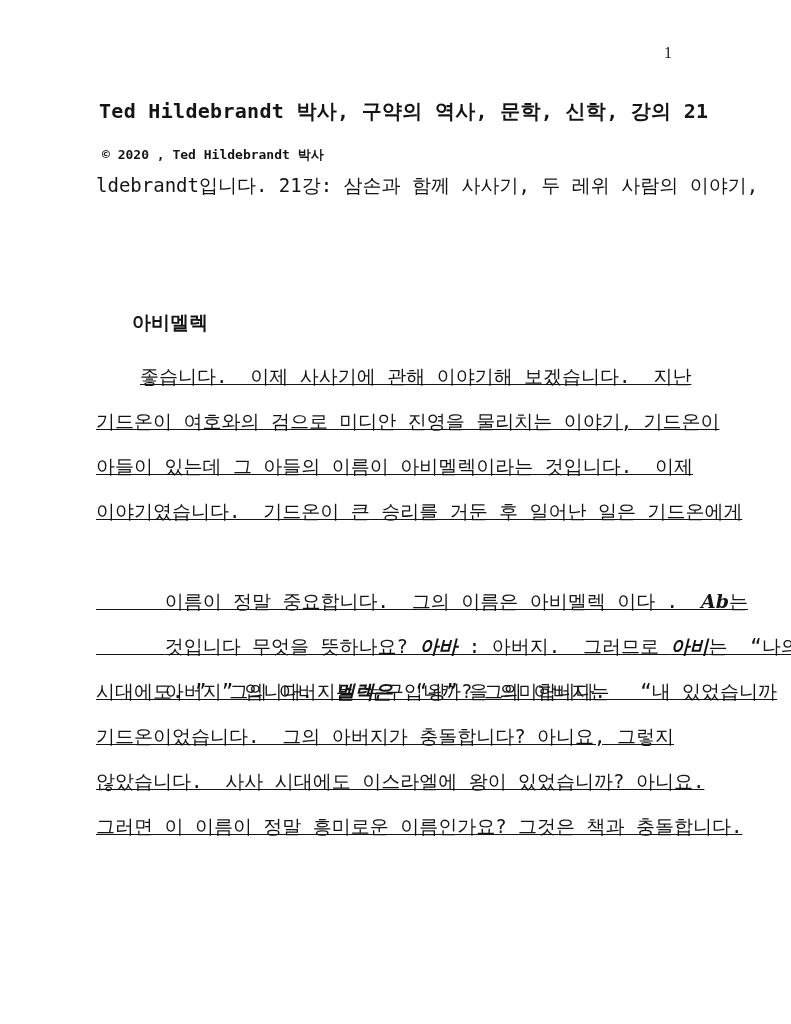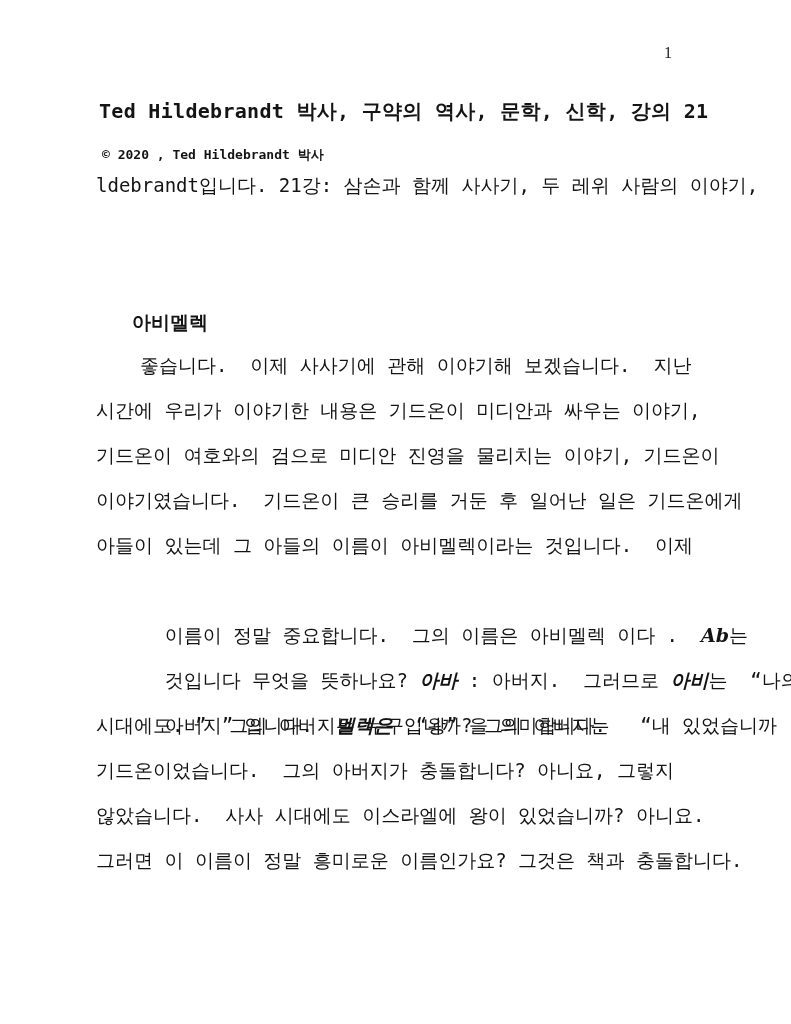--- a/index.html
+++ b/index.html
@@ -38,21 +38,21 @@
   }
   .para .line.indent { padding-left:44px; }
   #para1 { top:163px; }
   .section-heading {
     position:absolute; top:300px; left:96px;
     height:45px; line-height:45px;
     font-size:19px; font-weight:bold;
     white-space:pre;
     margin-left:36px;
   }
-  #para2 { top:343px; }
+  #para2 { top:354px;text-decoration:underline; }
   .i {
     font-style:italic;
     font-family:"DejaVu Serif","Liberation Serif",serif;
     font-weight:bold;
     margin-top:12px;
   }
 </style>
 </head>
 <body>
 
@@ -65,24 +65,23 @@
   <div class="copyright">© 2020 , Ted Hildebrandt 박사</div>
 
   <div class="para" id="para1">
     <div class="line"><span>ldebrandt입니다. 21강: 삼손과 함께 사사기, 두 레위 사람의 이야기,</span></div>
   </div>
 
   <div class="section-heading">아비멜렉</div>
 
   <div class="para" id="para2">
     <div class="line indent"><span>좋습니다.  이제 사사기에 관해 이야기해 보겠습니다.  지난</span></div>
-    <div class="line"><span>시간에 우리가 이야기한 내용은 기드온이 미디안과 싸우는 이야기,</span></div>
     <div class="line"><span>기드온이 여호와의 검으로 미디안 진영을 물리치는 이야기, 기드온이</span></div>
+    <div class="line"><span>아들이 있는데 그 아들의 이름이 아비멜렉이라는 것입니다.  이제</span></div>
     <div class="line"><span>이야기였습니다.  기드온이 큰 승리를 거둔 후 일어난 일은 기드온에게</span></div>
-    <div class="line"><span>아들이 있는데 그 아들의 이름이 아비멜렉이라는 것입니다.  이제</span></div>
     <div class="line">
       <span>이름이 정말 중요합니다.  그의 이름은 아비멜렉 이다 .  </span><span class="i">Ab</span><span>는</span>
     </div>
     <div class="line">
       <span>것입니다 무엇을 뜻하나요? </span><span class="i">아바</span><span> : 아버지.  그러므로 </span><span class="i">아비</span><span>는  “나의</span>
     </div>
     <div class="line">
       <span>아버지” 입니다.  </span><span class="i">멜렉은</span><span>  “왕” 을 의미합니다.   “내 있었습니까</span>
     </div>
     <div class="line"><span>시대에도. ”  그의 아버지는 누구입니까? 그의 아버지는</span></div>

